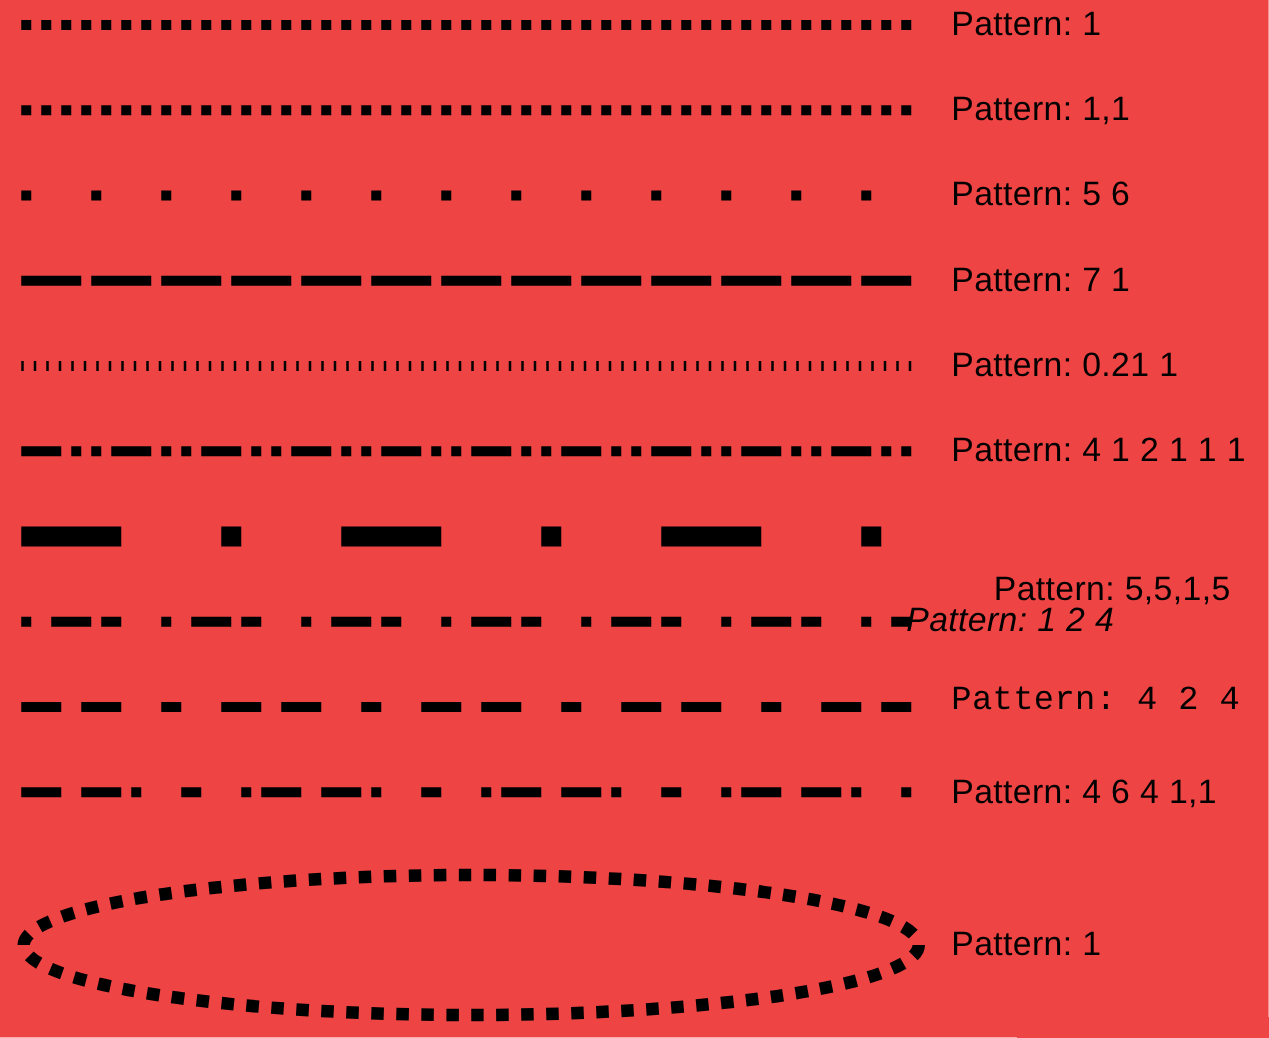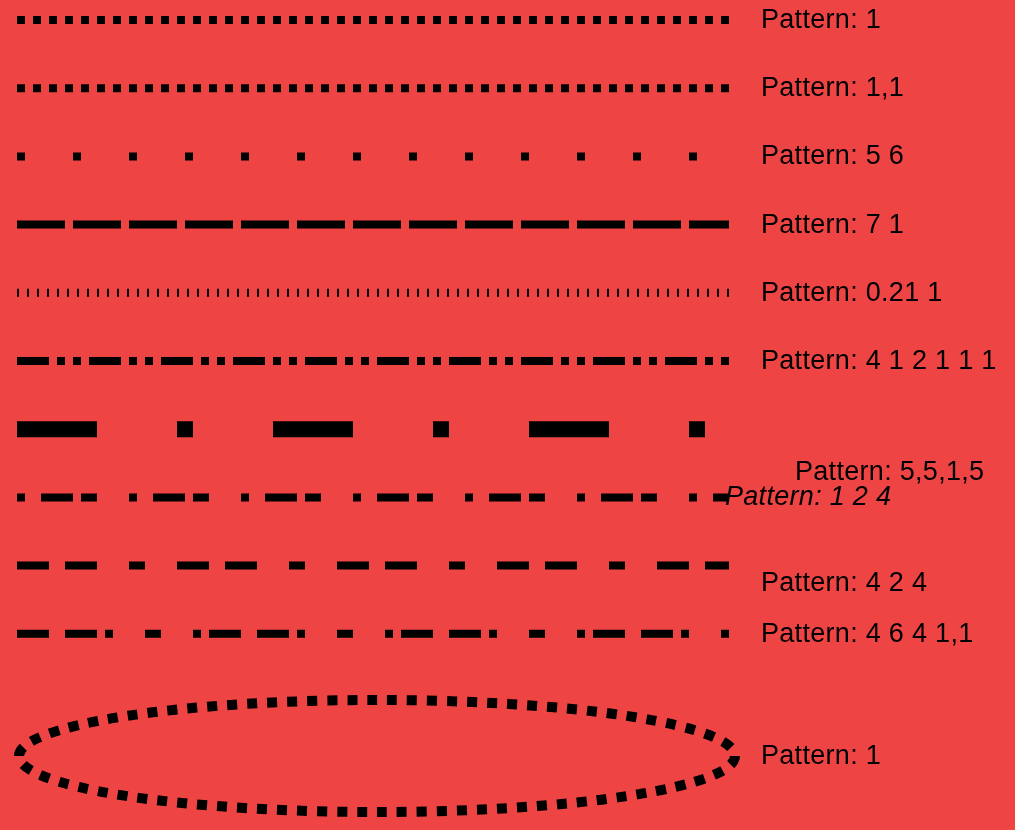--- a/index.html
+++ b/index.html
@@ -49,17 +49,17 @@
     </svg>
   <div id="labels">
       <div class="pattern-label" style="left: 761px; top: 20px;">Pattern: 1</div>
       <div class="pattern-label" style="left: 761px; top: 88.2px;">Pattern: 1,1</div>
       <div class="pattern-label" style="left: 761px; top: 156.4px;">Pattern: 5 6</div>
       <div class="pattern-label" style="left: 761px; top: 224.6px;">Pattern: 7 1</div>
       <div class="pattern-label" style="left: 761px; top: 292.8px;">Pattern: 0.21 1</div>
       <div class="pattern-label" style="left: 761px; top: 361px;">Pattern: 4 1 2 1 1 1</div>
       <div class="pattern-label" style="left: 795px; top: 429.2px; margin-top: 43px;">Pattern: 5,5,1,5</div>
       <div class="pattern-label" style="left: 725px; top: 497.4px; font-style: italic;">Pattern: 1 2 4</div>
-      <div class="pattern-label" style="left: 761px; top: 583px;">Pattern: 4 2 4</div>
+      <div class="pattern-label" style="left: 761px; top: 562px; font-family: Liberation Mono, monospace;">Pattern: 4 2 4</div>
       <div class="pattern-label" style="left: 761px; top: 633.8px;">Pattern: 4 6 4 1,1</div>
       <div class="pattern-label" style="left: 761px; top: 756px;">Pattern: 1</div>
     </div>
 </div>
 
 </body></html>

